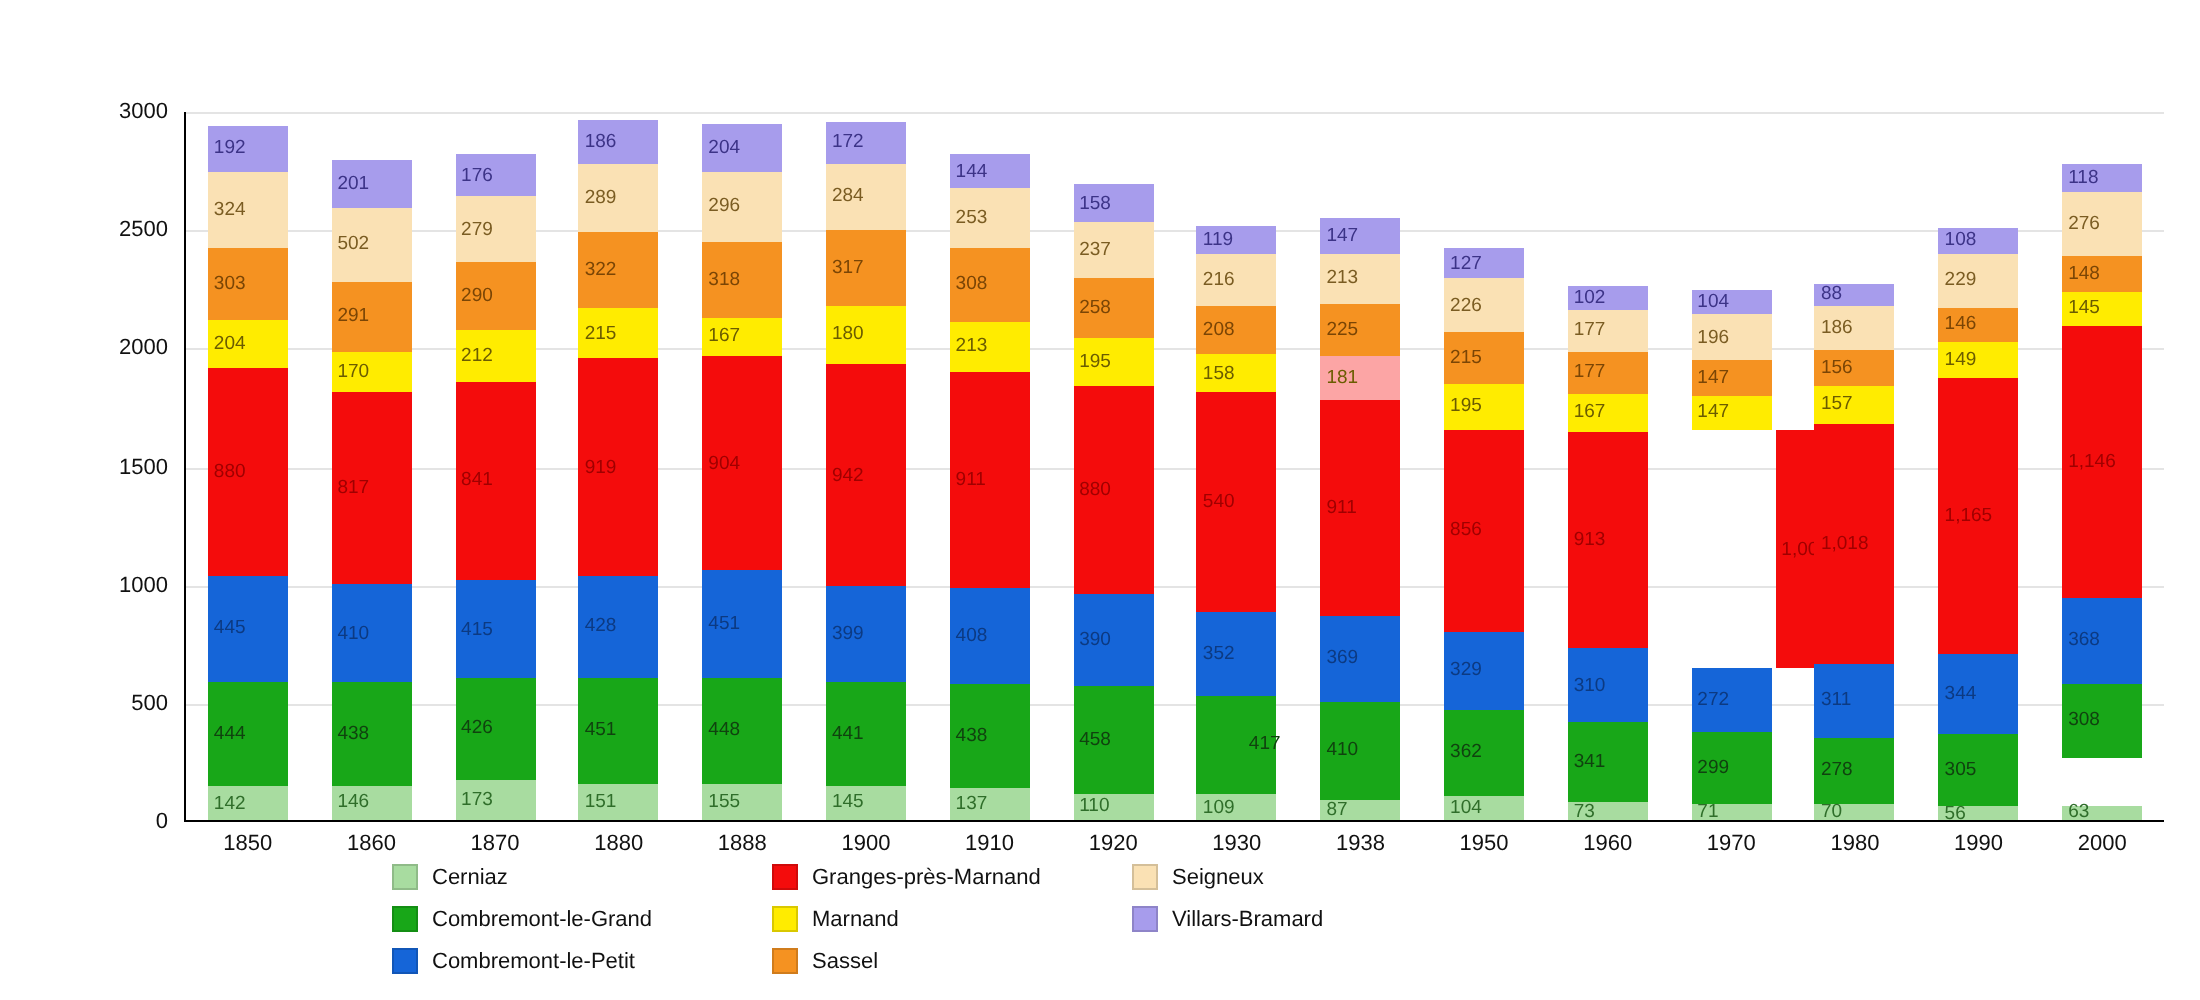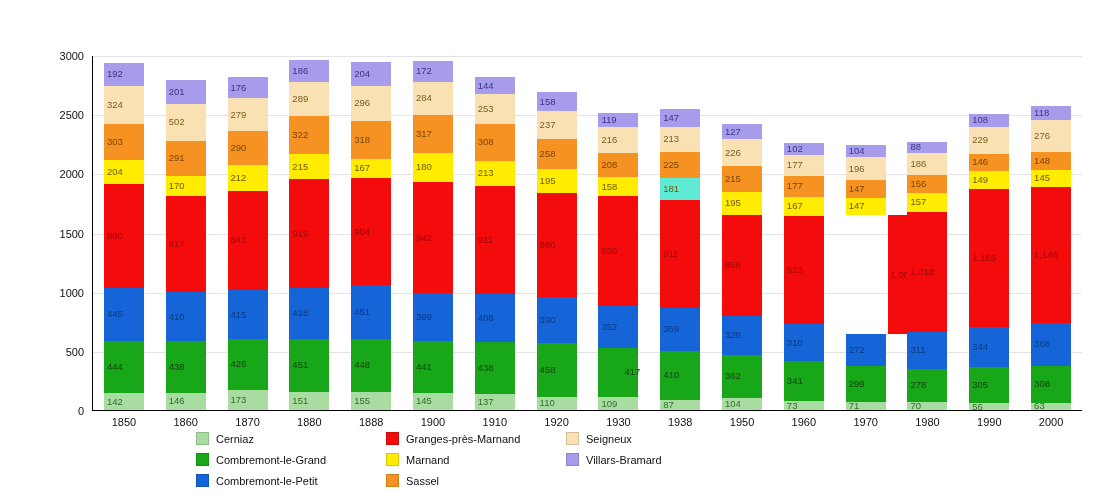--- a/index.html
+++ b/index.html
@@ -262,21 +262,21 @@
           <div class="seg" style="height: 25.56px; background: rgb(250, 225, 180);">
             <span style="color: rgb(122, 92, 34);">216</span>
           </div>
           <div class="seg" style="height: 24.6133px; background: rgb(245, 146, 33);">
             <span style="color: rgb(122, 69, 5);">208</span>
           </div>
           <div class="seg" style="height: 18.6967px; background: rgb(255, 236, 0);">
             <span style="color: rgb(107, 92, 0);">158</span>
           </div>
           <div class="seg" style="height: 110.05px; background: rgb(244, 12, 12);">
-            <span style="color: rgb(160, 0, 0);">650</span>
+            <span style="color: rgb(160, 0, 0);">540</span>
           </div>
           <div class="seg" style="height: 41.6533px; background: rgb(21, 101, 216);">
             <span style="color: rgb(12, 58, 130);">352</span>
           </div>
           <div class="seg" style="height: 49.345px; background: rgb(24, 167, 24);">
             <span style="color: rgb(16, 66, 15); margin-left: 23px;">417</span>
           </div>
           <div class="seg" style="height: 12.8983px; background: rgb(168, 220, 160);">
             <span style="color: rgb(47, 110, 42);">109</span>
           </div>
@@ -285,21 +285,21 @@
         <div class="barcol">
           <div class="seg" style="height: 17.395px; background: rgb(167, 156, 236);">
             <span style="color: rgb(60, 51, 135);">147</span>
           </div>
           <div class="seg" style="height: 25.205px; background: rgb(250, 225, 180);">
             <span style="color: rgb(122, 92, 34);">213</span>
           </div>
           <div class="seg" style="height: 26.625px; background: rgb(245, 146, 33);">
             <span style="color: rgb(122, 69, 5);">225</span>
           </div>
-          <div class="seg" style="height: 21.4183px; background: #5eead4;">
+          <div class="seg" style="height: 21.4183px; background: #fca5a5;">
             <span style="color: rgb(107, 92, 0);">181</span>
           </div>
           <div class="seg" style="height: 107.802px; background: rgb(244, 12, 12);">
             <span style="color: rgb(160, 0, 0);">911</span>
           </div>
           <div class="seg" style="height: 43.665px; background: rgb(21, 101, 216);">
             <span style="color: rgb(12, 58, 130);">369</span>
           </div>
           <div class="seg" style="height: 48.5167px; background: rgb(24, 167, 24);">
             <span style="color: rgb(16, 66, 15);">410</span>
@@ -459,21 +459,21 @@
           </div>
           <div class="seg" style="height: 135.61px; background: rgb(244, 12, 12);">
             <span style="color: rgb(160, 0, 0);">1,146</span>
           </div>
           <div class="seg" style="height: 43.5467px; background: rgb(21, 101, 216);">
             <span style="color: rgb(12, 58, 130);">368</span>
           </div>
           <div class="seg" style="height: 36.4467px; background: rgb(24, 167, 24);">
             <span style="color: rgb(16, 66, 15);">308</span>
           </div>
-          <div class="seg" style="height: 7.455px; background: rgb(168, 220, 160);">
+          <div class="seg" style="height: 7.455px; background: rgb(168, 220, 160); margin-top: 24px;">
             <span style="color: rgb(47, 110, 42);">63</span>
           </div>
           <div class="xlab" style="left: -10px;">2000</div>
         </div>
       </div>
   </div>
 
   <div id="yaxis-labels">
       <div class="ylab" style="top: 411px; left: 26px;">0</div>
       <div class="ylab" style="top: 351.833px; left: 26px;">500</div>

